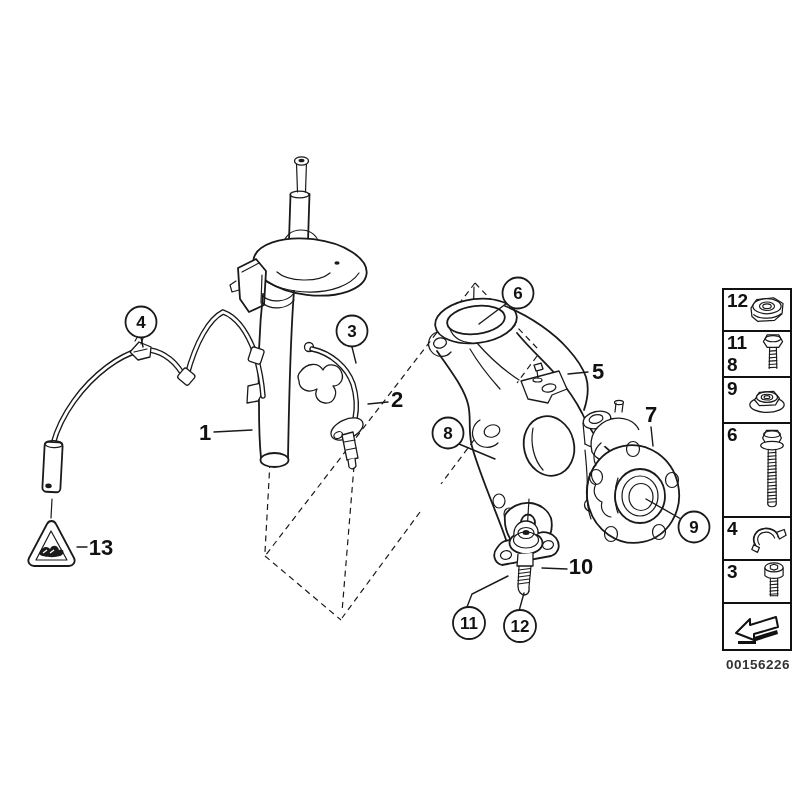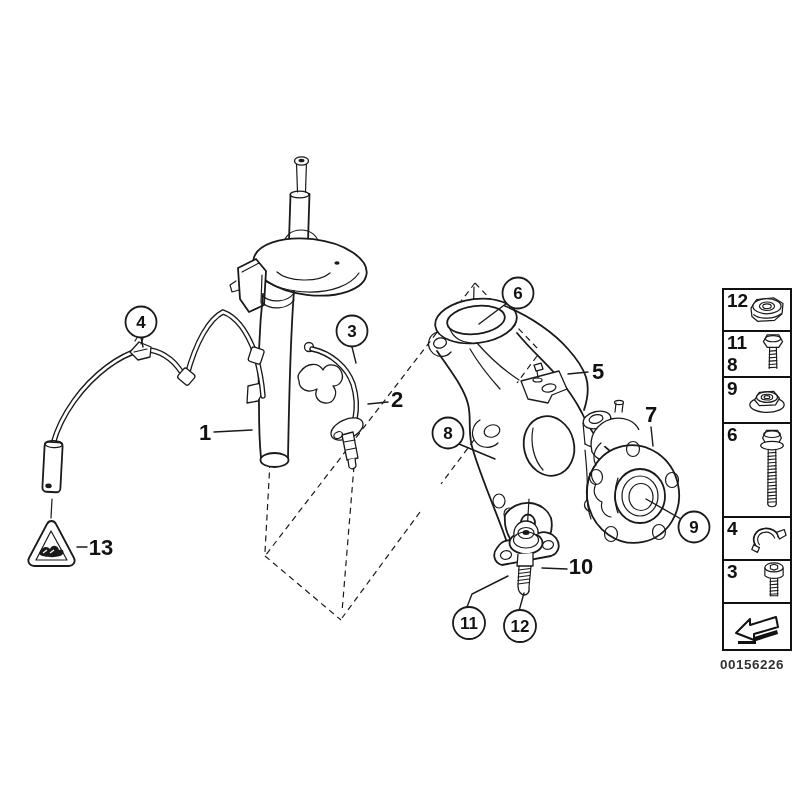--- a/index.html
+++ b/index.html
@@ -19,21 +19,21 @@
       fill:#111;text-anchor:middle;}
   svg text.lbl{font-family:"Liberation Sans",sans-serif;font-size:22px;font-weight:700;
       fill:#111;text-anchor:middle;}
   .legend{position:absolute;left:722px;top:288px;width:70px;border:2px solid #111;
           box-sizing:border-box;background:#fff;}
   .legend-box{position:relative;border-bottom:2px solid #111;box-sizing:border-box;background:#fff;}
   .legend-box:last-child{border-bottom:none;}
   .lg-num{position:absolute;left:3px;top:0px;font-size:19px;font-weight:700;color:#111;line-height:22px;}
   .lg-num.low{top:auto;bottom:0px;}
   .lg-icon{position:absolute;right:2px;top:50%;transform:translateY(-50%);}
-  .part-number{position:absolute;left:720px;top:657px;width:76px;text-align:left;
+  .part-number{position:absolute;left:720px;top:657px;width:76px;text-align:center;
                font-size:13.5px;font-weight:700;color:#333;letter-spacing:.5px;}
 </style>
 </head>
 <body>
 
 <div class="stage">
 
 <svg class="artwork" width="800" height="800" viewBox="0 0 800 800">
 
   <g>

